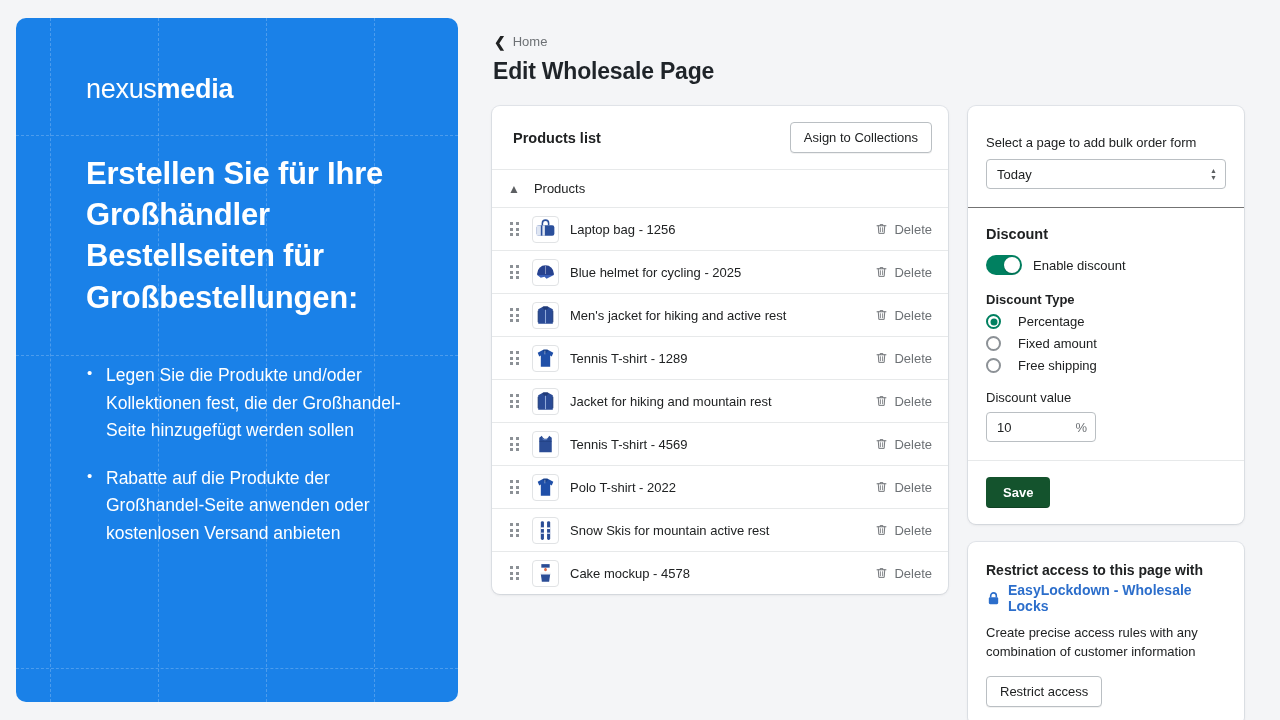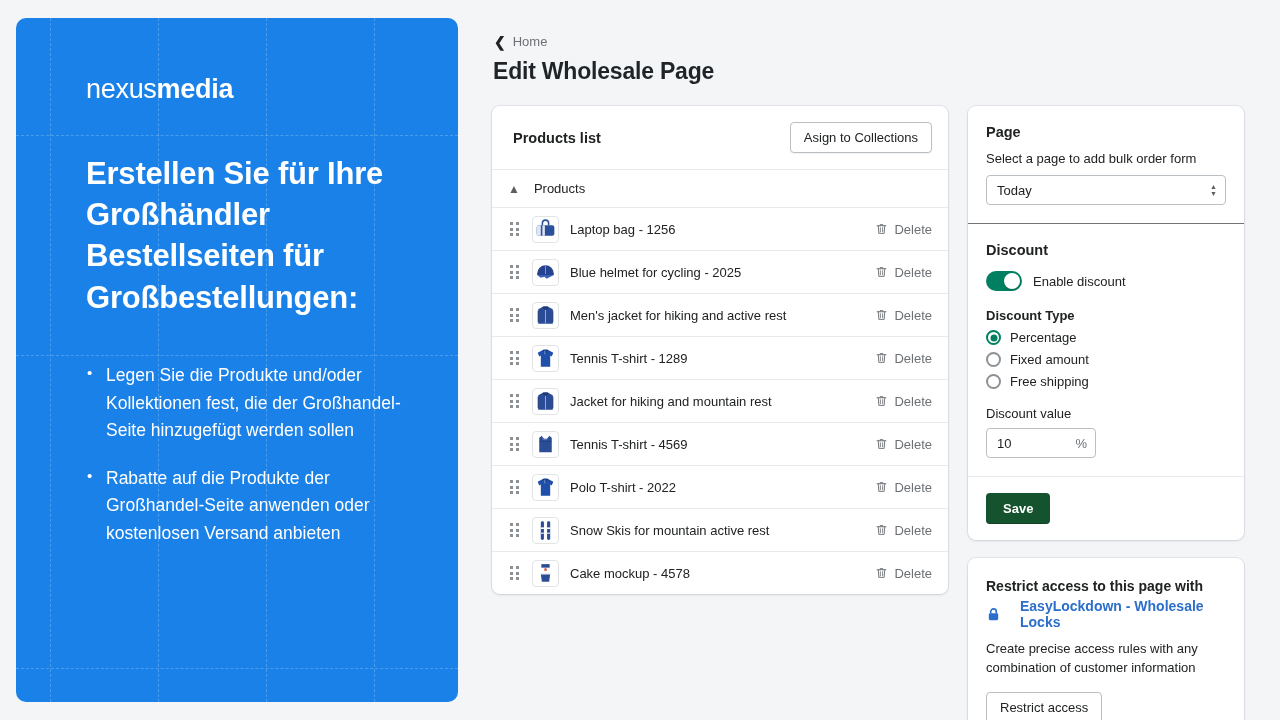--- a/index.html
+++ b/index.html
@@ -139,21 +139,21 @@
     position: relative; cursor: pointer; flex: none;
   }
   .toggle .knob {
     position: absolute; right: 2px; top: 2px; width: 16px; height: 16px;
     border-radius: 50%; background: #fff;
     box-shadow: 0 1px 2px rgba(0,0,0,.2);
   }
   .toggle-label { font-size: 13px; color: #202223; }
 
   .field-label { font-size: 13px; font-weight: 700; color: #202223; margin-top: 17px; }
-  .radio-row { display: flex; align-items: center; gap: 9px; margin-top: 7px; cursor: pointer; }
+  .radio-row { display: flex; align-items: center; gap: 17px; margin-top: 7px; cursor: pointer; }
   .radio {
     width: 15px; height: 15px; border-radius: 50%; border: 2px solid #8c9196;
     background: #fff; flex: none; position: relative;
   }
   .radio.on { border-color: #008060; }
   .radio.on::after {
     content: ""; position: absolute; left: 50%; top: 50%;
     width: 7px; height: 7px; border-radius: 50%; background: #008060;
     transform: translate(-50%, -50%);
   }
@@ -175,21 +175,21 @@
   .save-btn {
     background: #14532d; color: #fff; border: none; border-radius: 4px;
     padding: 8px 17px; font-size: 13px; font-weight: 600;
     font-family: inherit; cursor: pointer;
     box-shadow: inset 0 -1px 0 rgba(0,0,0,.2);
   }
 
   .restrict-card { padding: 18px; }
   .restrict-title { font-size: 14px; font-weight: 700; color: #202223; line-height: 1.45; }
   .restrict-link {
-    display: flex; align-items: center; gap: 19px; margin-top: 2px;
+    display: flex; align-items: center; gap: 7px; margin-top: 2px;
     color: #2c6ecb; font-size: 14px; font-weight: 700; cursor: pointer;
   }
   .lock { width: 15px; height: 15px; flex: none; }
   .restrict-desc { font-size: 13px; color: #202223; line-height: 1.45; margin-top: 10px; }
   .restrict-btn { margin-top: 14px; }
 </style>
 </head>
 <body>
 
 <div class="page">
@@ -470,21 +470,20 @@
               </span>
             </div>
           </div>
       </div>
 
       <div class="right-col">
 
         <div class="card">
 
           <div class="sec">
-            <div class="sec-title">Page</div>
             <div class="sec-sub">Select a page to add bulk order form</div>
             <div class="select-wrap">
               <div class="select-box">Today</div>
               <div class="select-arrows">
                 <span>▲</span>
                   <span>▼</span>
               </div>
             </div>
           </div>
 

